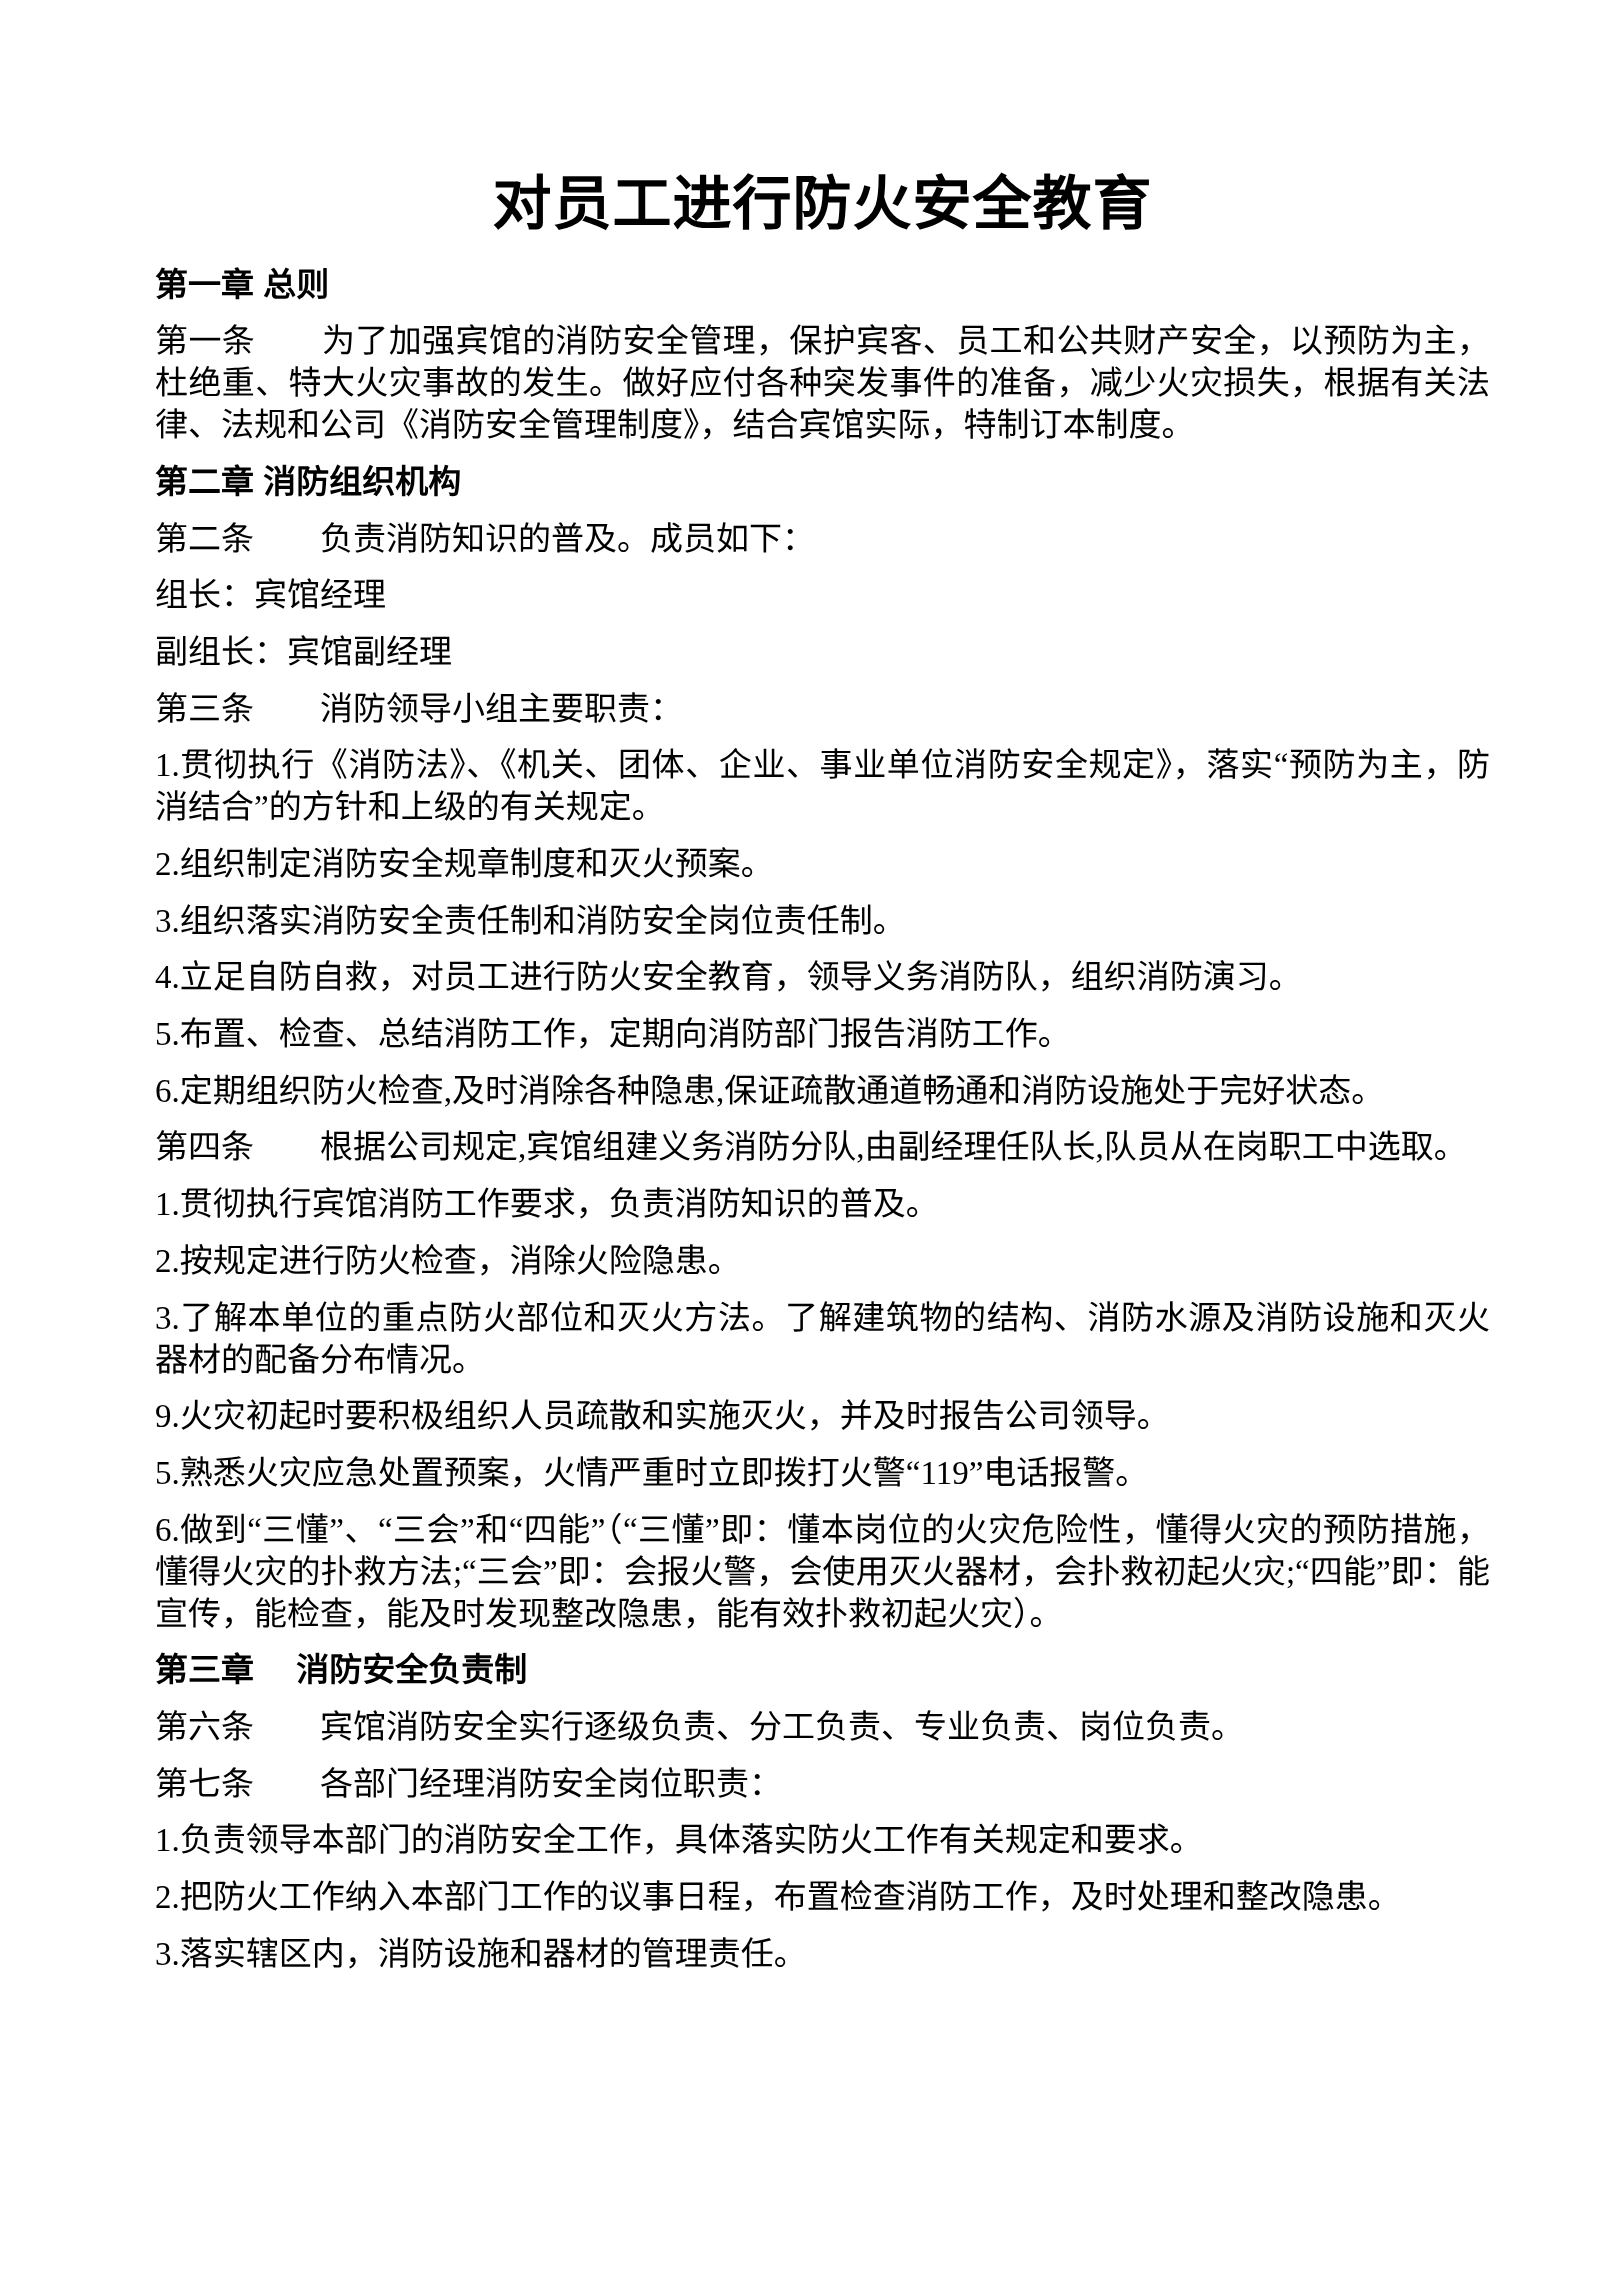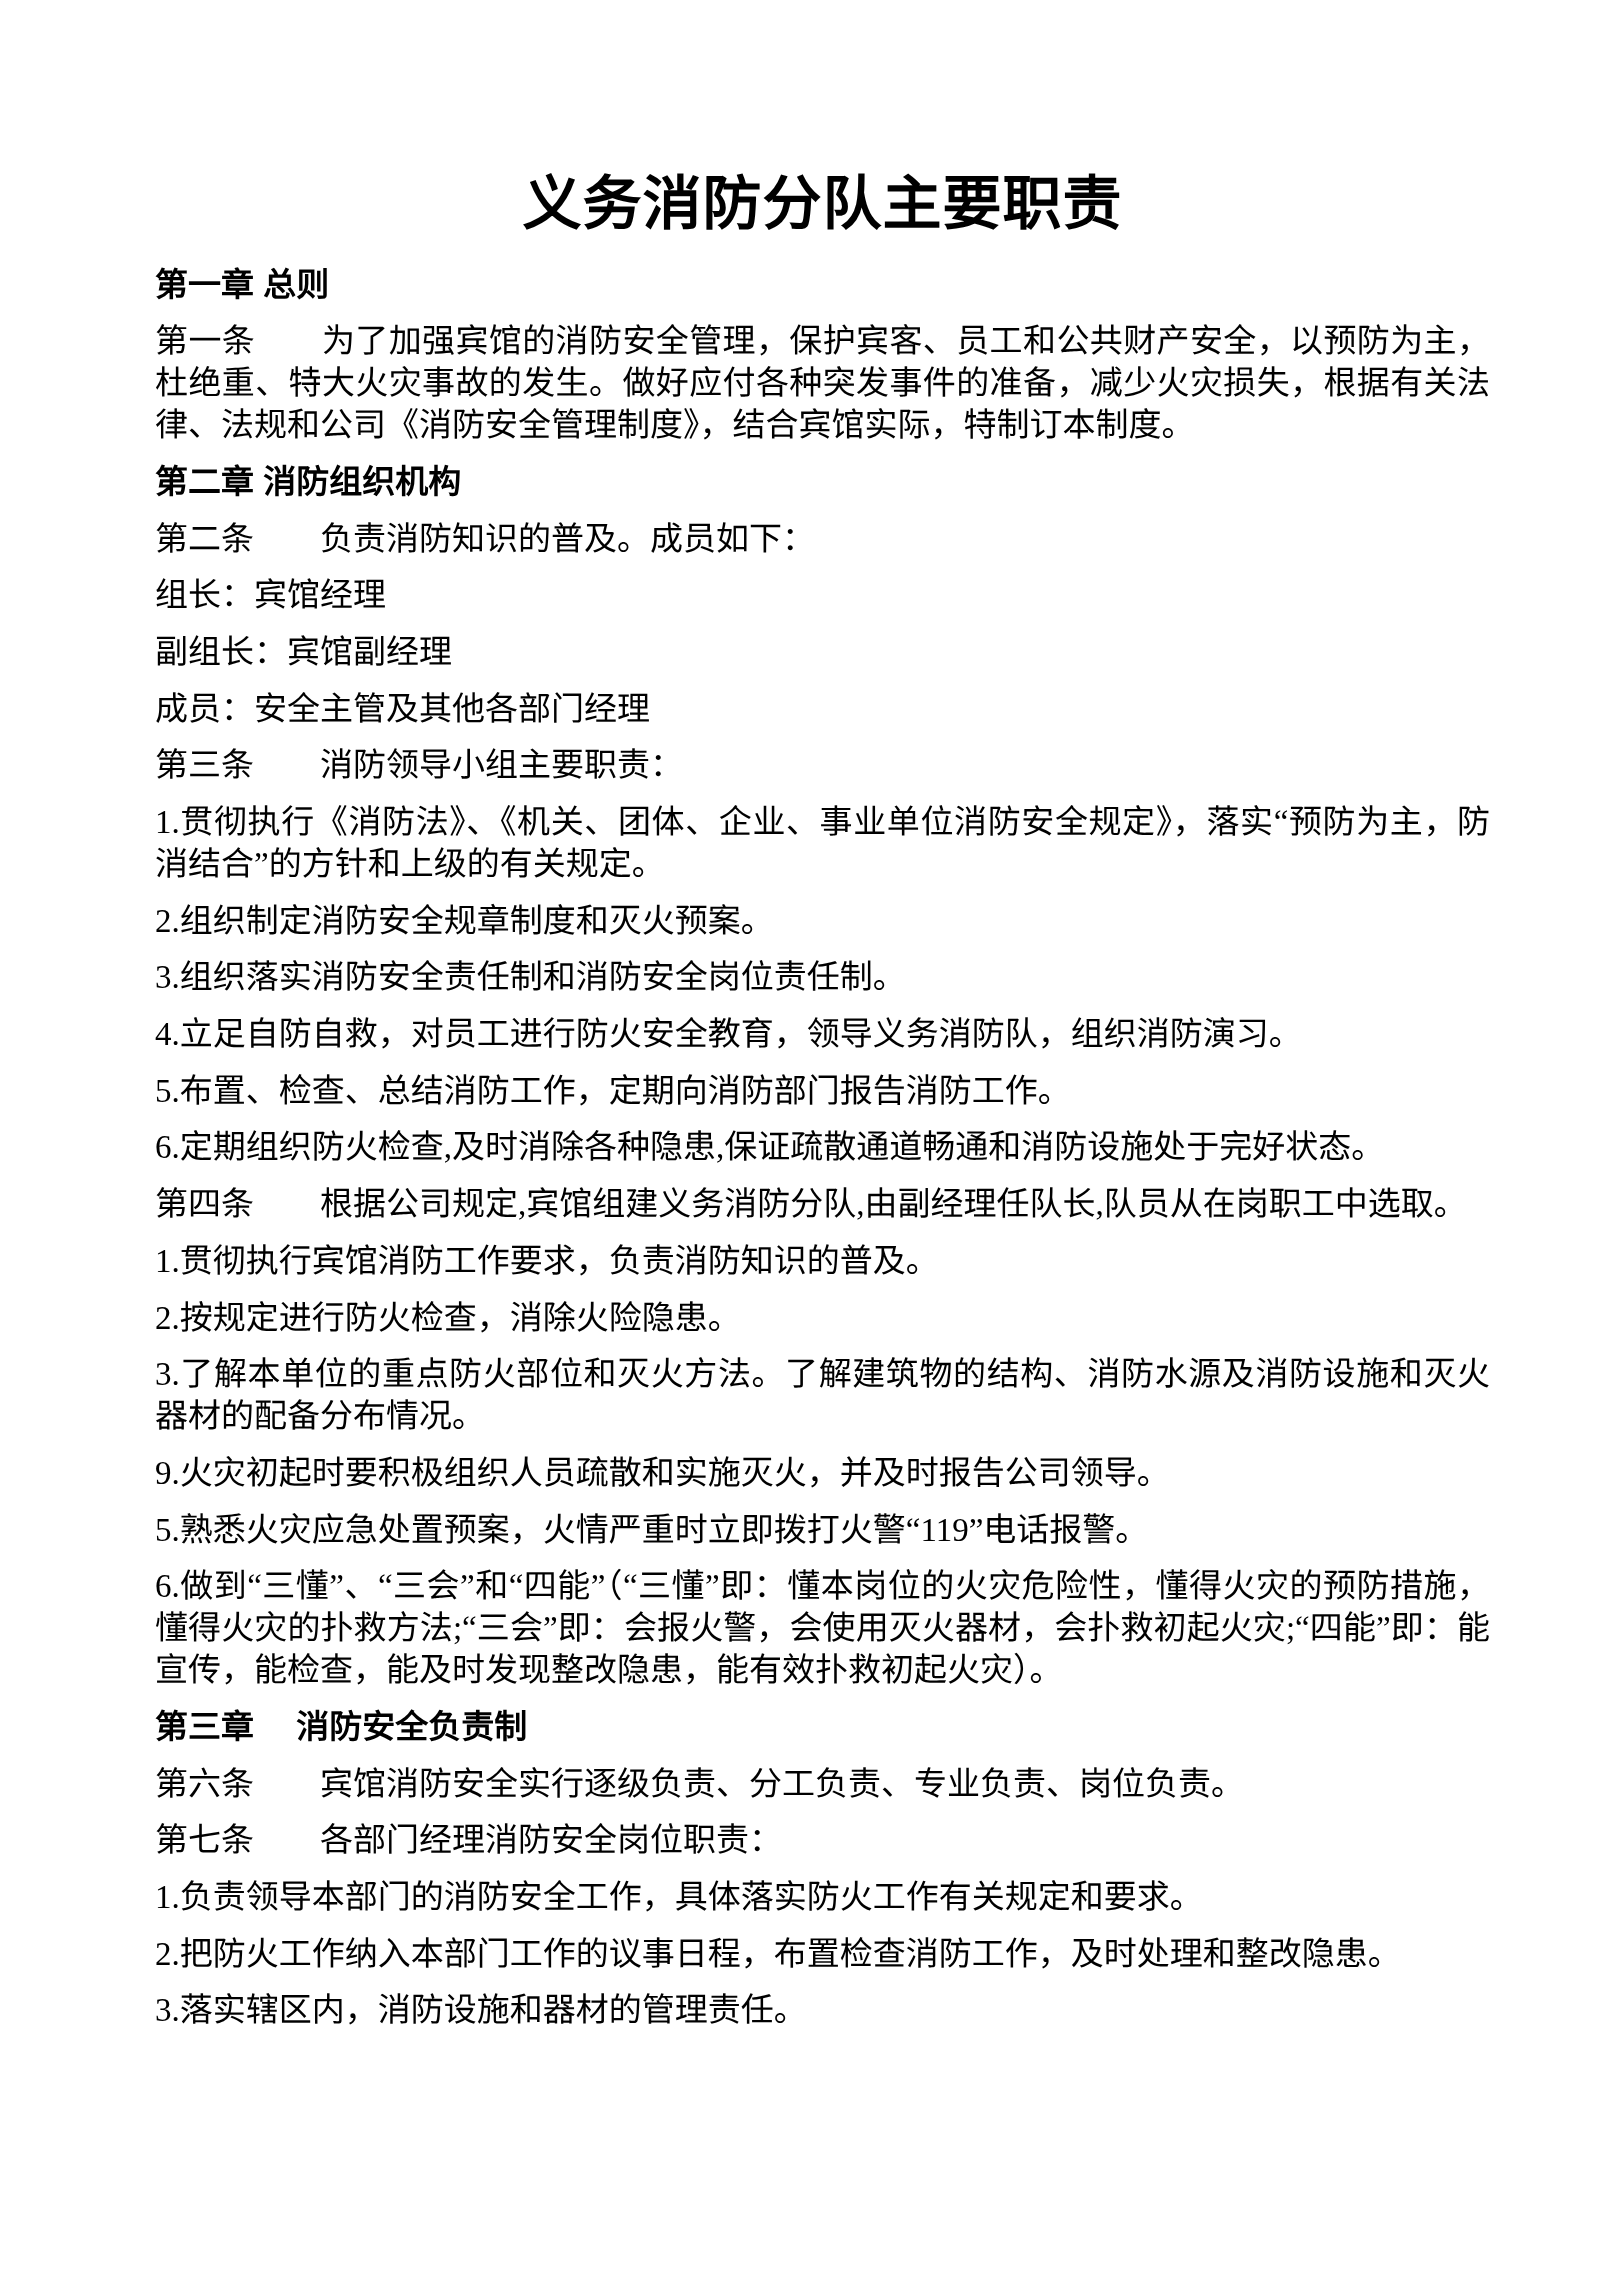--- a/index.html
+++ b/index.html
@@ -43,30 +43,29 @@
   .para {
     font-family: "Liberation Serif", "DejaVu Serif", serif;
     font-weight: normal;
   }
 </style>
 </head>
 <body>
 
 <div class="page">
 
-  <h1 class="doc-title">义务消防分队主要职责</h1>
+  <h1 class="doc-title">对员工进行防火安全教育</h1>
 
   <h2 class="block chapter">第一章 总则</h2>
   <p class="block para">第一条　　为了加强宾馆的消防安全管理，保护宾客、员工和公共财产安全，以预防为主，杜绝重、特大火灾事故的发生。做好应付各种突发事件的准备，减少火灾损失，根据有关法律、法规和公司《消防安全管理制度》，结合宾馆实际，特制订本制度。</p>
 
   <h2 class="block chapter">第二章 消防组织机构</h2>
   <p class="block para">第二条　　负责消防知识的普及。成员如下：</p>
   <p class="block para">组长：宾馆经理</p>
   <p class="block para">副组长：宾馆副经理</p>
-  <p class="block para">成员：安全主管及其他各部门经理</p>
   <p class="block para">第三条　　消防领导小组主要职责：</p>
   <p class="block para">1.贯彻执行《消防法》、《机关、团体、企业、事业单位消防安全规定》，落实“预防为主，防消结合”的方针和上级的有关规定。</p>
   <p class="block para">2.组织制定消防安全规章制度和灭火预案。</p>
   <p class="block para">3.组织落实消防安全责任制和消防安全岗位责任制。</p>
   <p class="block para">4.立足自防自救，对员工进行防火安全教育，领导义务消防队，组织消防演习。</p>
   <p class="block para">5.布置、检查、总结消防工作，定期向消防部门报告消防工作。</p>
   <p class="block para">6.定期组织防火检查,及时消除各种隐患,保证疏散通道畅通和消防设施处于完好状态。</p>
   <p class="block para">第四条　　根据公司规定,宾馆组建义务消防分队,由副经理任队长,队员从在岗职工中选取。</p>
   <p class="block para">1.贯彻执行宾馆消防工作要求，负责消防知识的普及。</p>
   <p class="block para">2.按规定进行防火检查，消除火险隐患。</p>

